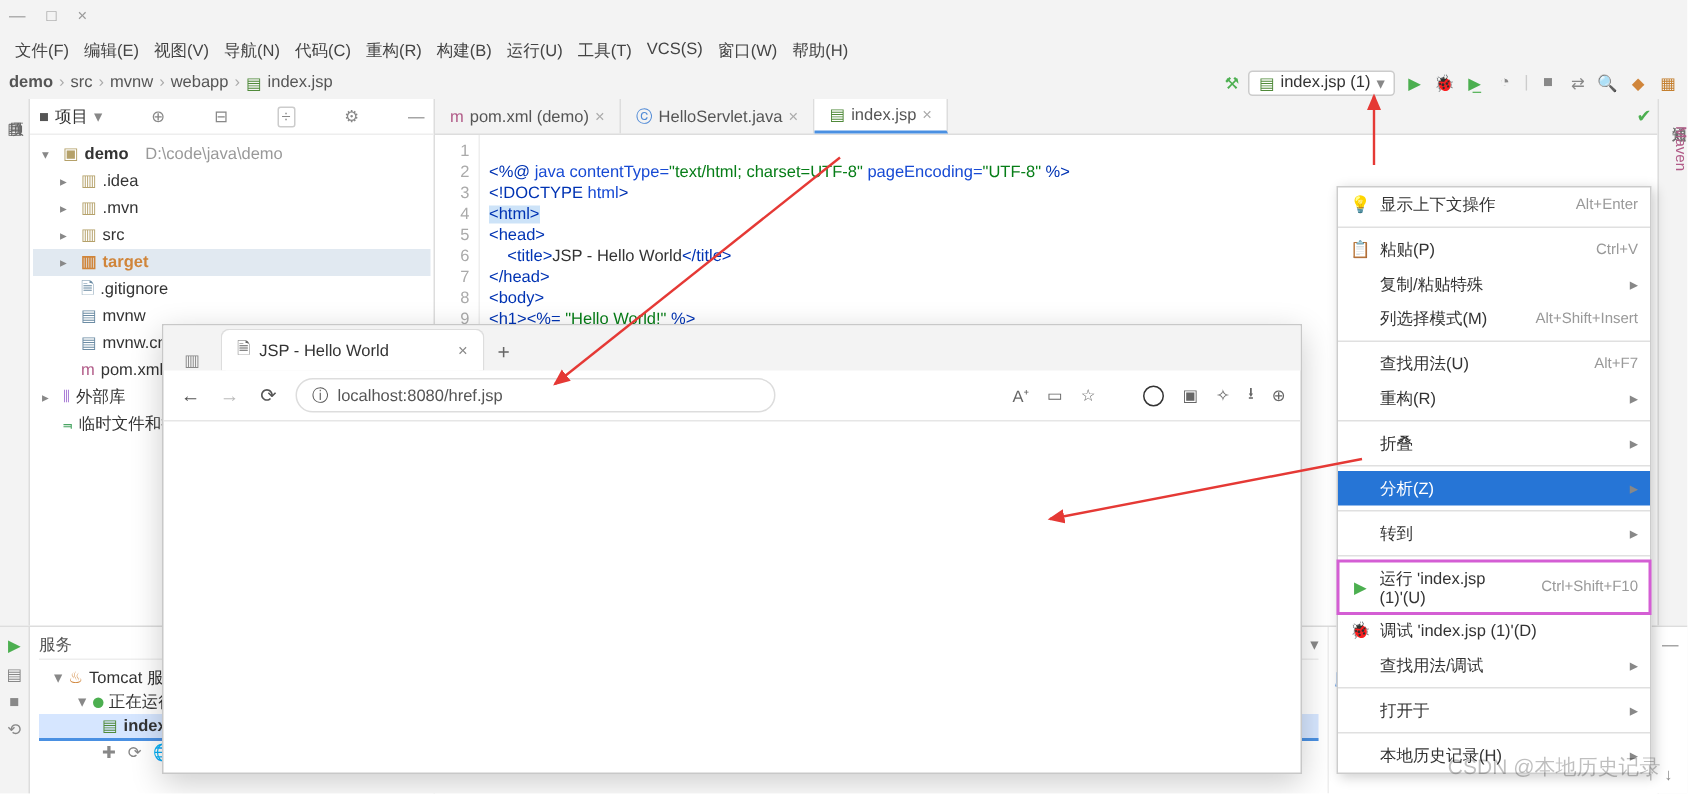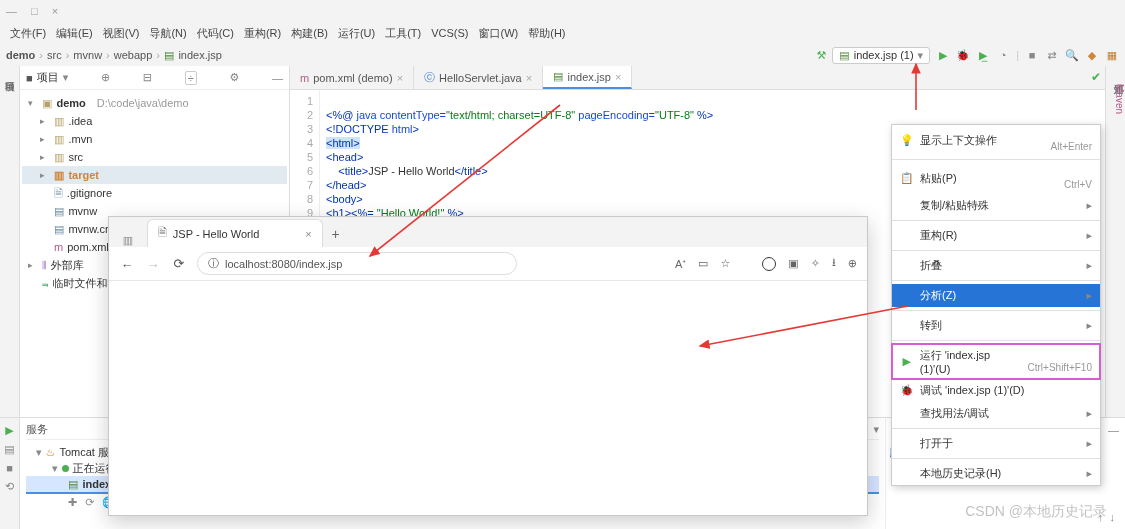--- a/index.html
+++ b/index.html
@@ -44,21 +44,21 @@
 .kw{color:#0033b3}.str{color:#067d17}.tag{color:#0033b3}.attr{color:#174ad4}
 .hl{background:#cde3f8;}
 .right-gutter { width: 20px; background: #f3f3f3; border-left: 1px solid #ddd; writing-mode: vertical-rl; text-orientation: mixed; font-size:10px; color:#666; padding-top:10px; display:flex; gap:8px;}
 .check-ico{position:absolute; right:24px; top:70px; color:#4caf50; font-size:12px}
 
 .ctx-menu { position: absolute; right: 24px; top: 124px; width: 210px; background: #fff; border: 1px solid #ccc; box-shadow: 2px 2px 8px rgba(0,0,0,.2); font-size: 11px; z-index: 50; }
 .ctx-item { display: flex; align-items: center; padding: 4px 8px; gap: 6px; }
 .ctx-item.hover { background: #2675d6; color: #fff; }
 .ctx-item.boxed { outline: 2px solid #d45ed4; outline-offset: -1px; }
 .ctx-sep { height: 1px; background: #e0e0e0; margin: 3px 0; }
-.ctx-kbd { margin-left: auto; color: #999; font-size: 10px; margin-top: 12px; }
+.ctx-kbd { margin-left: auto; color: #999; font-size: 10px; }
 .ctx-sub { margin-left: auto; color: #888; }
 
 .browser { position: absolute; left: 108px; top: 216px; width: 760px; height: 300px; background: #fff; border: 1px solid #c8c8c8; box-shadow: 0 6px 20px rgba(0,0,0,.2); z-index: 40; display: flex; flex-direction: column; }
 .btabs { display: flex; height: 30px; background: #f3f3f3; align-items: flex-end; }
 .btab { display: flex; align-items: center; gap: 6px; background: #fff; border: 1px solid #ddd; border-bottom: none; border-radius: 6px 6px 0 0; padding: 4px 10px; font-size: 11px; margin-left: 8px; }
 .btab .doc-ico{font-size:11px;color:#666}
 .btab-new { width: 26px; height: 26px; display: flex; align-items: center; justify-content: center; color: #666; font-size: 14px; }
 .baddr { display: flex; align-items: center; gap: 10px; height: 34px; border-bottom: 1px solid #e6e6e6; padding: 0 10px; }
 .baddr .nav-ico{ width:16px; text-align:center; color:#555; font-size:13px; }
 .url-box { flex: 0 0 320px; border: 1px solid #ddd; border-radius: 14px; padding: 3px 10px; display: flex; align-items: center; gap: 6px; font-size: 11px; color: #555; }
@@ -283,21 +283,31 @@
     <div class="ctx-item">
       <span class="ico">📋</span>
       <span>粘贴(P)</span>
       <span class="ctx-kbd">Ctrl+V</span>
     </div>
     <div class="ctx-item">
       <span class="ico"></span>
       <span>复制/粘贴特殊</span>
       <span class="ctx-sub">▸</span>
     </div>
-    <div class="ctx-sep"></div>
+    <div class="ctx-item">
+      <span class="ico"></span>
+      <span>列选择模式(M)</span>
+      <span class="ctx-kbd">Alt+Shift+Insert</span>
+    </div>
+    <div class="ctx-sep"></div>
+    <div class="ctx-item">
+      <span class="ico"></span>
+      <span>查找用法(U)</span>
+      <span class="ctx-kbd">Alt+F7</span>
+    </div>
     <div class="ctx-item">
       <span class="ico"></span>
       <span>重构(R)</span>
       <span class="ctx-sub">▸</span>
     </div>
     <div class="ctx-sep"></div>
     <div class="ctx-item">
       <span class="ico"></span>
       <span>折叠</span>
       <span class="ctx-sub">▸</span>
@@ -362,21 +372,21 @@
       <span style="color:#888;margin-left:40px">×</span>
     </div>
     <div class="btab-new">+</div>
   </div>
   <div class="baddr">
     <span class="nav-ico">←</span>
     <span class="nav-ico" style="color:#bbb">→</span>
     <span class="nav-ico">⟳</span>
     <div class="url-box">
       <span>ⓘ</span>
-      <span>localhost:8080/index.jsp</span>
+      <span>localhost:8080/href.jsp</span>
     </div>
     <div class="tools">
       <span>A⁺</span>
       <span>▭</span>
       <span>☆</span>
       <span style="width:8px"></span>
       <span class="dot"></span>
       <span>▣</span>
       <span>✧</span>
       <span>⭳</span>

